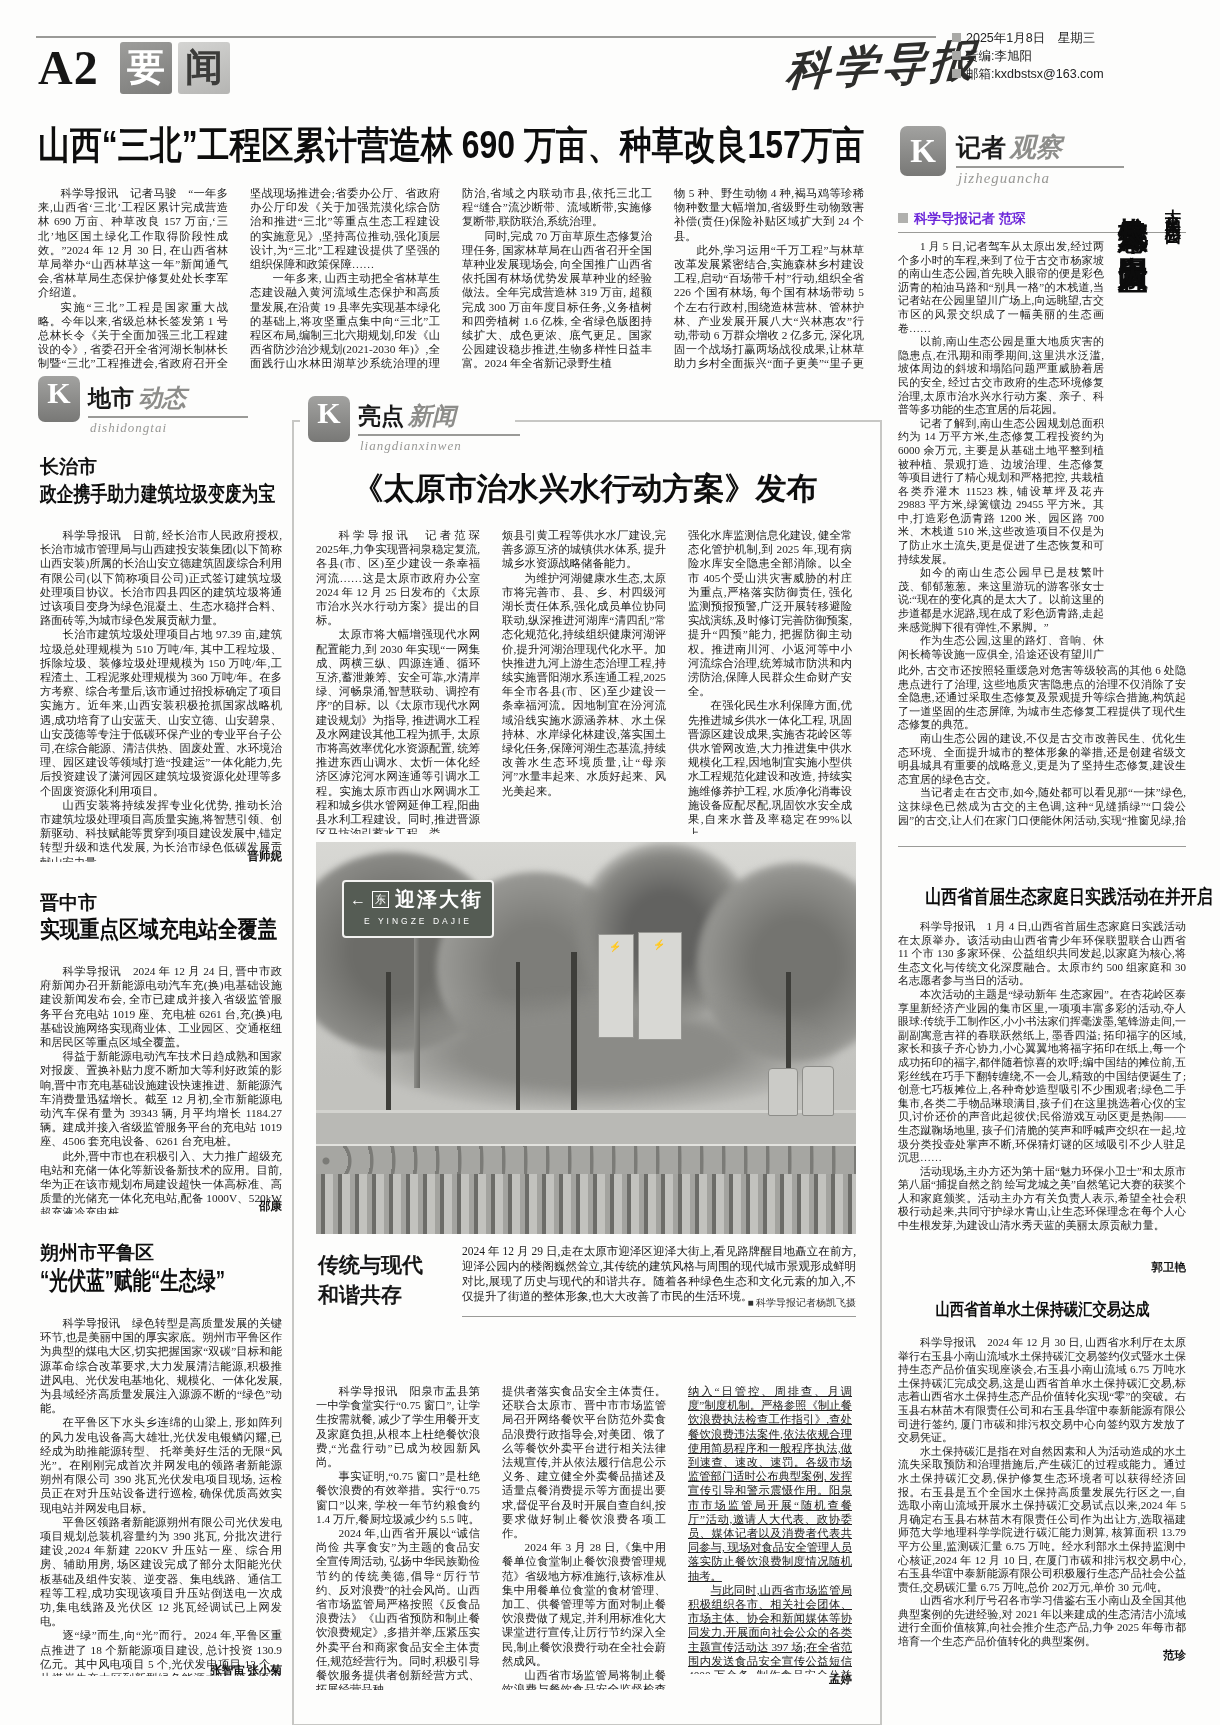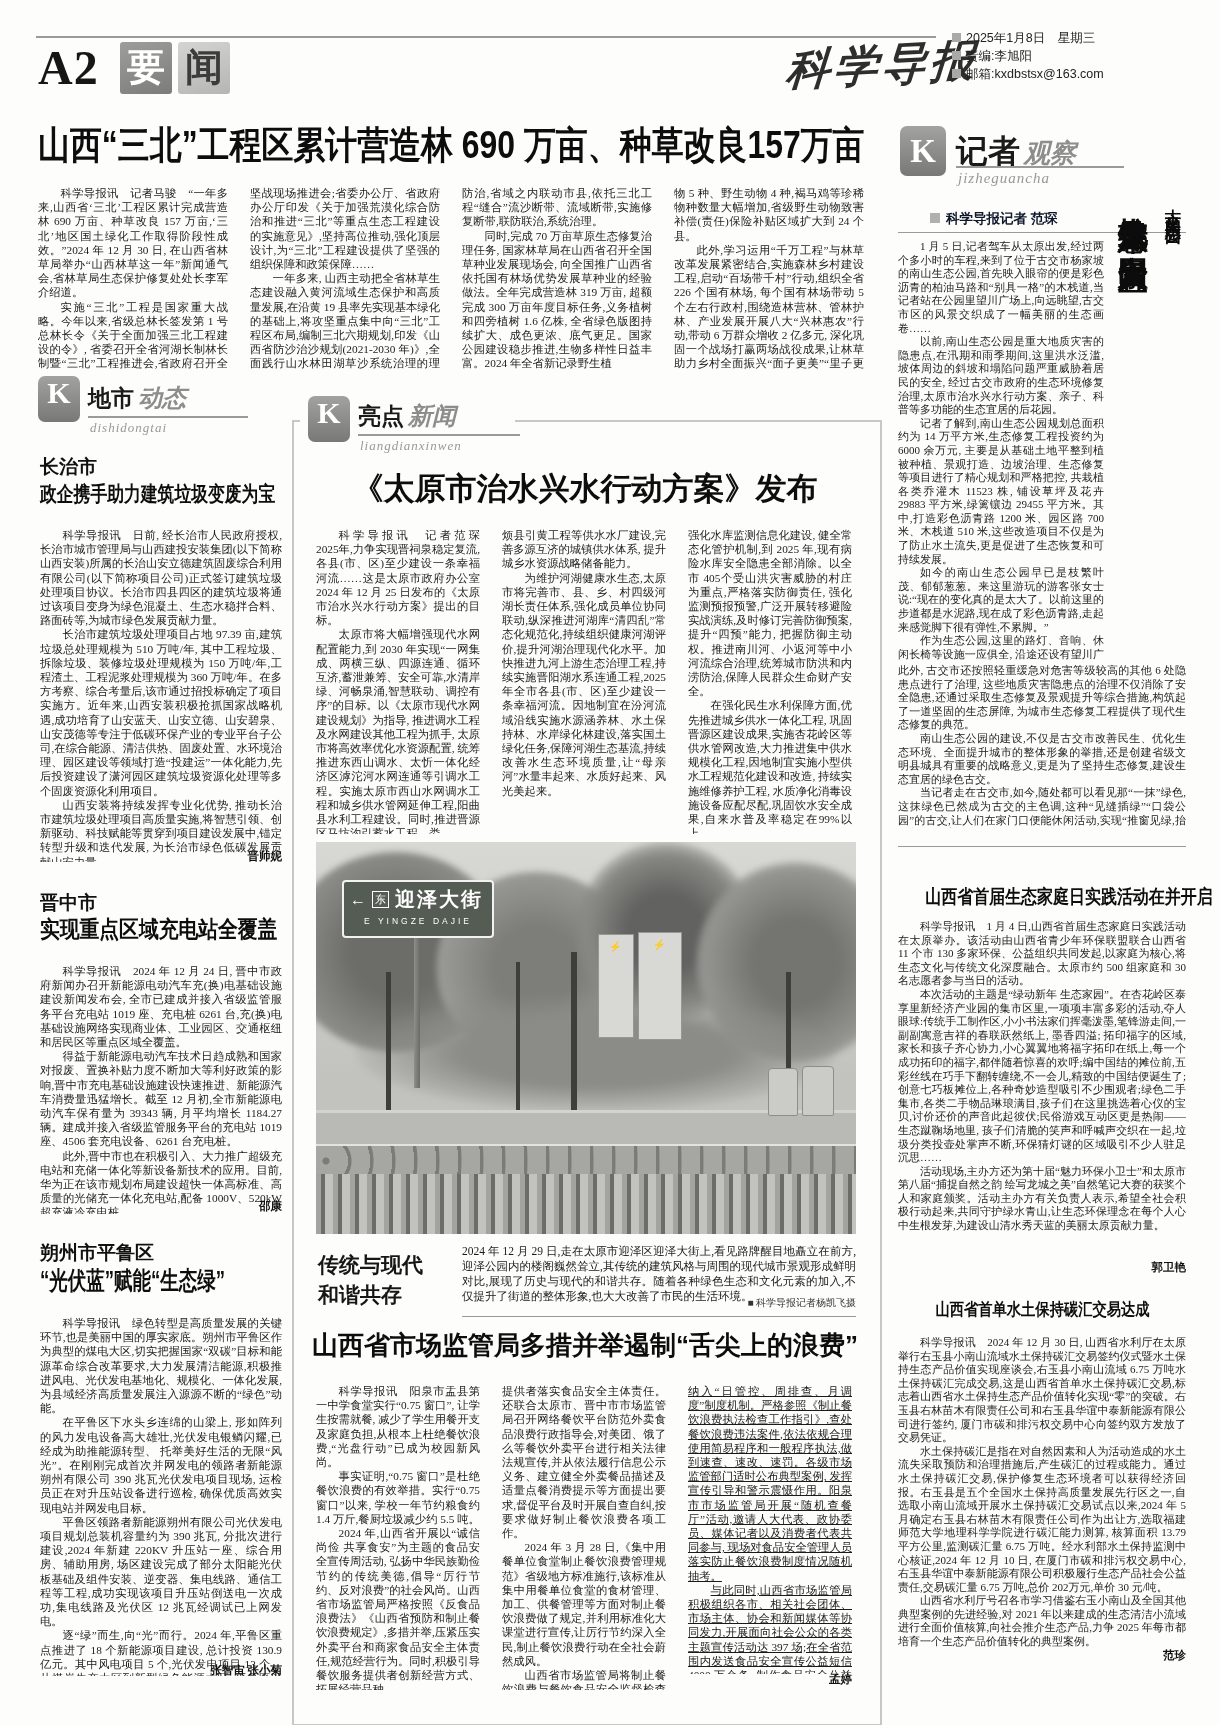--- a/index.html
+++ b/index.html
@@ -56,21 +56,21 @@
   .streetsign .nm{font-size:20px;font-weight:bold;letter-spacing:2px;}
   .streetsign .row2{font-size:8.5px;letter-spacing:3px;text-align:center;margin-top:3px;font-family:"Liberation Sans",sans-serif;}
   .pole{position:absolute;left:98px;top:96px;width:6px;height:150px;background:linear-gradient(90deg,#8e8e8a,#6a6a66);}
   .cabinet{position:absolute;background:#d8d8d4;border:1px solid #96969二2;border:1px solid #969692;}
   .cabinet .bolt{position:absolute;left:50%;top:6px;transform:translateX(-50%);font-size:10px;color:#333;}
   .bin{position:absolute;background:#cbcbc7;border:1px solid #8d8d89;border-radius:4px 4px 2px 2px;}
   
   .caplabel{position:absolute;font:bold 21px "Liberation Sans",sans-serif;text-align:left;line-height:30px;}
   .caption{position:absolute;font-size:11.5px;line-height:15px;text-align:justify;color:#1b1b1b;}
   .capcredit{position:absolute;font-size:10px;text-align:right;color:#333;}
-  .byline{position:absolute;font:bold 13.5px "Liberation Sans",sans-serif;color:#0f172a;margin-left:32px;}
+  .byline{position:absolute;font:bold 13.5px "Liberation Sans",sans-serif;color:#6d28d9;}
   .byline .sq{display:inline-block;width:10px;height:10px;background:#b0b0ad;margin-right:6px;}
 </style>
 </head>
 <body>
 
 <div class="page">
 
   <div class="rule" style="left:36px;top:36px;width:900px;height:2px;"></div>
   <div class="pageno">A2</div>
   <div class="secbox b1">要</div>
@@ -185,39 +185,38 @@
   </div>
 
   <div class="caplabel" style="left:318px;top:1250px;width:132px;">
     <div>传统与现代</div>
     <div>和谐共存</div>
   </div>
   <div class="caption" style="left:462px;top:1244px;width:394px;height:62px;overflow:hidden;">2024 年 12 月 29 日,走在太原市迎泽区迎泽大街上,看见路牌醒目地矗立在前方, 迎泽公园内的楼阁巍然耸立,其传统的建筑风格与周围的现代城市景观形成鲜明对比,展现了历史与现代的和谐共存。随着各种绿色生态和文化元素的加入,不仅提升了街道的整体形象,也大大改善了市民的生活环境。</div>
   <div class="capcredit" style="left:462px;top:1296px;width:394px;">■ 科学导报记者杨凯飞摄</div>
   <div class="rule" style="left:462px;top:1316px;width:394px;height:1px;"></div>
 
-  <div class="headline" style="left:312px;top:1328px;width:546px;text-align:center;font-size:26px;">山西省市场监管局多措并举遏制“舌尖上的浪费”</div>
   <div class="artbody" style="left:316px;top:1384px;width:164px;height:306px;">
       <p>科学导报讯　阳泉市盂县第一中学食堂实行“0.75 窗口”, 让学生按需就餐, 减少了学生用餐开支及家庭负担,从根本上杜绝餐饮浪费,“光盘行动”已成为校园新风尚。</p>
       <p>事实证明,“0.75 窗口”是杜绝餐饮浪费的有效举措。实行“0.75 窗口”以来, 学校一年节约粮食约 1.4 万斤,餐厨垃圾减少约 5.5 吨。</p>
       <p>2024 年,山西省开展以“诚信尚俭 共享食安”为主题的食品安全宣传周活动, 弘扬中华民族勤俭节约的传统美德,倡导“厉行节约、反对浪费”的社会风尚。山西省市场监管局严格按照《反食品浪费法》《山西省预防和制止餐饮浪费规定》,多措并举,压紧压实外卖平台和商家食品安全主体责任,规范经营行为。同时,积极引导餐饮服务提供者创新经营方式、拓展经营品种。</p>
     </div>
   <div class="artbody cont" style="left:502px;top:1384px;width:164px;height:306px;">
       <p>提供者落实食品安全主体责任。还联合太原市、晋中市市场监管局召开网络餐饮平台防范外卖食品浪费行政指导会,对美团、饿了么等餐饮外卖平台进行相关法律法规宣传,并从依法履行信息公示义务、建立健全外卖餐品描述及适量点餐消费提示等方面提出要求,督促平台及时开展自查自纠,按要求做好制止餐饮浪费各项工作。</p>
       <p>2024 年 3 月 28 日,《集中用餐单位食堂制止餐饮浪费管理规范》省级地方标准施行,该标准从集中用餐单位食堂的食材管理、加工、供餐管理等方面对制止餐饮浪费做了规定,并利用标准化大课堂进行宣传,让厉行节约深入全民,制止餐饮浪费行动在全社会蔚然成风。</p>
       <p>山西省市场监管局将制止餐饮浪费与餐饮食品安全监督检查同频同步开展, 并将制止餐饮浪费作为省级餐饮环节“双随机、一公开”的检查项目,督促餐饮服务提供者将制止餐饮浪费</p>
     </div>
   <div class="artbody cont" style="left:688px;top:1384px;width:164px;height:290px;text-decoration:underline;">
       <p>纳入“日管控、周排查、月调度”制度机制。严格参照《制止餐饮浪费执法检查工作指引》,查处餐饮浪费违法案件,依法依规合理使用简易程序和一般程序执法,做到速查、速改、速罚。各级市场监管部门适时公布典型案例, 发挥宣传引导和警示震慑作用。阳泉市市场监管局开展“随机查餐厅”活动,邀请人大代表、政协委员、媒体记者以及消费者代表共同参与, 现场对食品安全管理人员落实防止餐饮浪费制度情况随机抽考。</p>
       <p>与此同时,山西省市场监管局积极组织各市、相关社会团体、市场主体、协会和新闻媒体等协同发力,开展面向社会公众的各类主题宣传活动达 397 场;在全省范围内发送食品安全宣传公益短信 4000 万余条; 制作食品安全公益宣传片,以企业主体诚信经营、反对餐饮浪费、社会共同参与为主题,在电视台、地铁、公交、高铁站以及户外大屏同步播放。</p>
     </div>
   <div class="sign" style="left:688px;top:1672px;width:164px;">孟婷</div>
 
   <div class="klogo" style="left:900px;top:126px;width:46px;height:50px;line-height:50px;font-size:33px;">K</div>
-  <div class="sectitle" style="left:956px;top:130px;"><span class="t1" style="font-size:32px;">记者</span><span class="t2" style="font-size:26px;">观察</span></div>
+  <div class="sectitle" style="left:956px;top:130px;"><span class="t1" style="font-size:25px;">记者</span><span class="t2" style="font-size:26px;">观察</span></div>
   <div class="rule" style="left:956px;top:166px;width:168px;height:2px;"></div>
   <div class="pinyin" style="left:958px;top:170px;font-size:15px;">jizheguancha</div>
 
   <div class="byline" style="left:898px;top:210px;"><span class="sq"></span><span>科学导报记者 范琛</span></div>
   <div class="rule" style="left:898px;top:232px;width:288px;height:1px;"></div>
 
   <div class="vert" style="left:1162px;top:196px;height:180px;font-size:16px;letter-spacing:3px;">古交南山生态公园</div>
   <div class="vert" style="left:1112px;top:194px;height:476px;font-size:30px;letter-spacing:1px;">推窗见绿意未尽　出门入园景宜人</div>
 
   <div class="artbody rc" style="left:898px;top:240px;width:206px;height:420px;">

